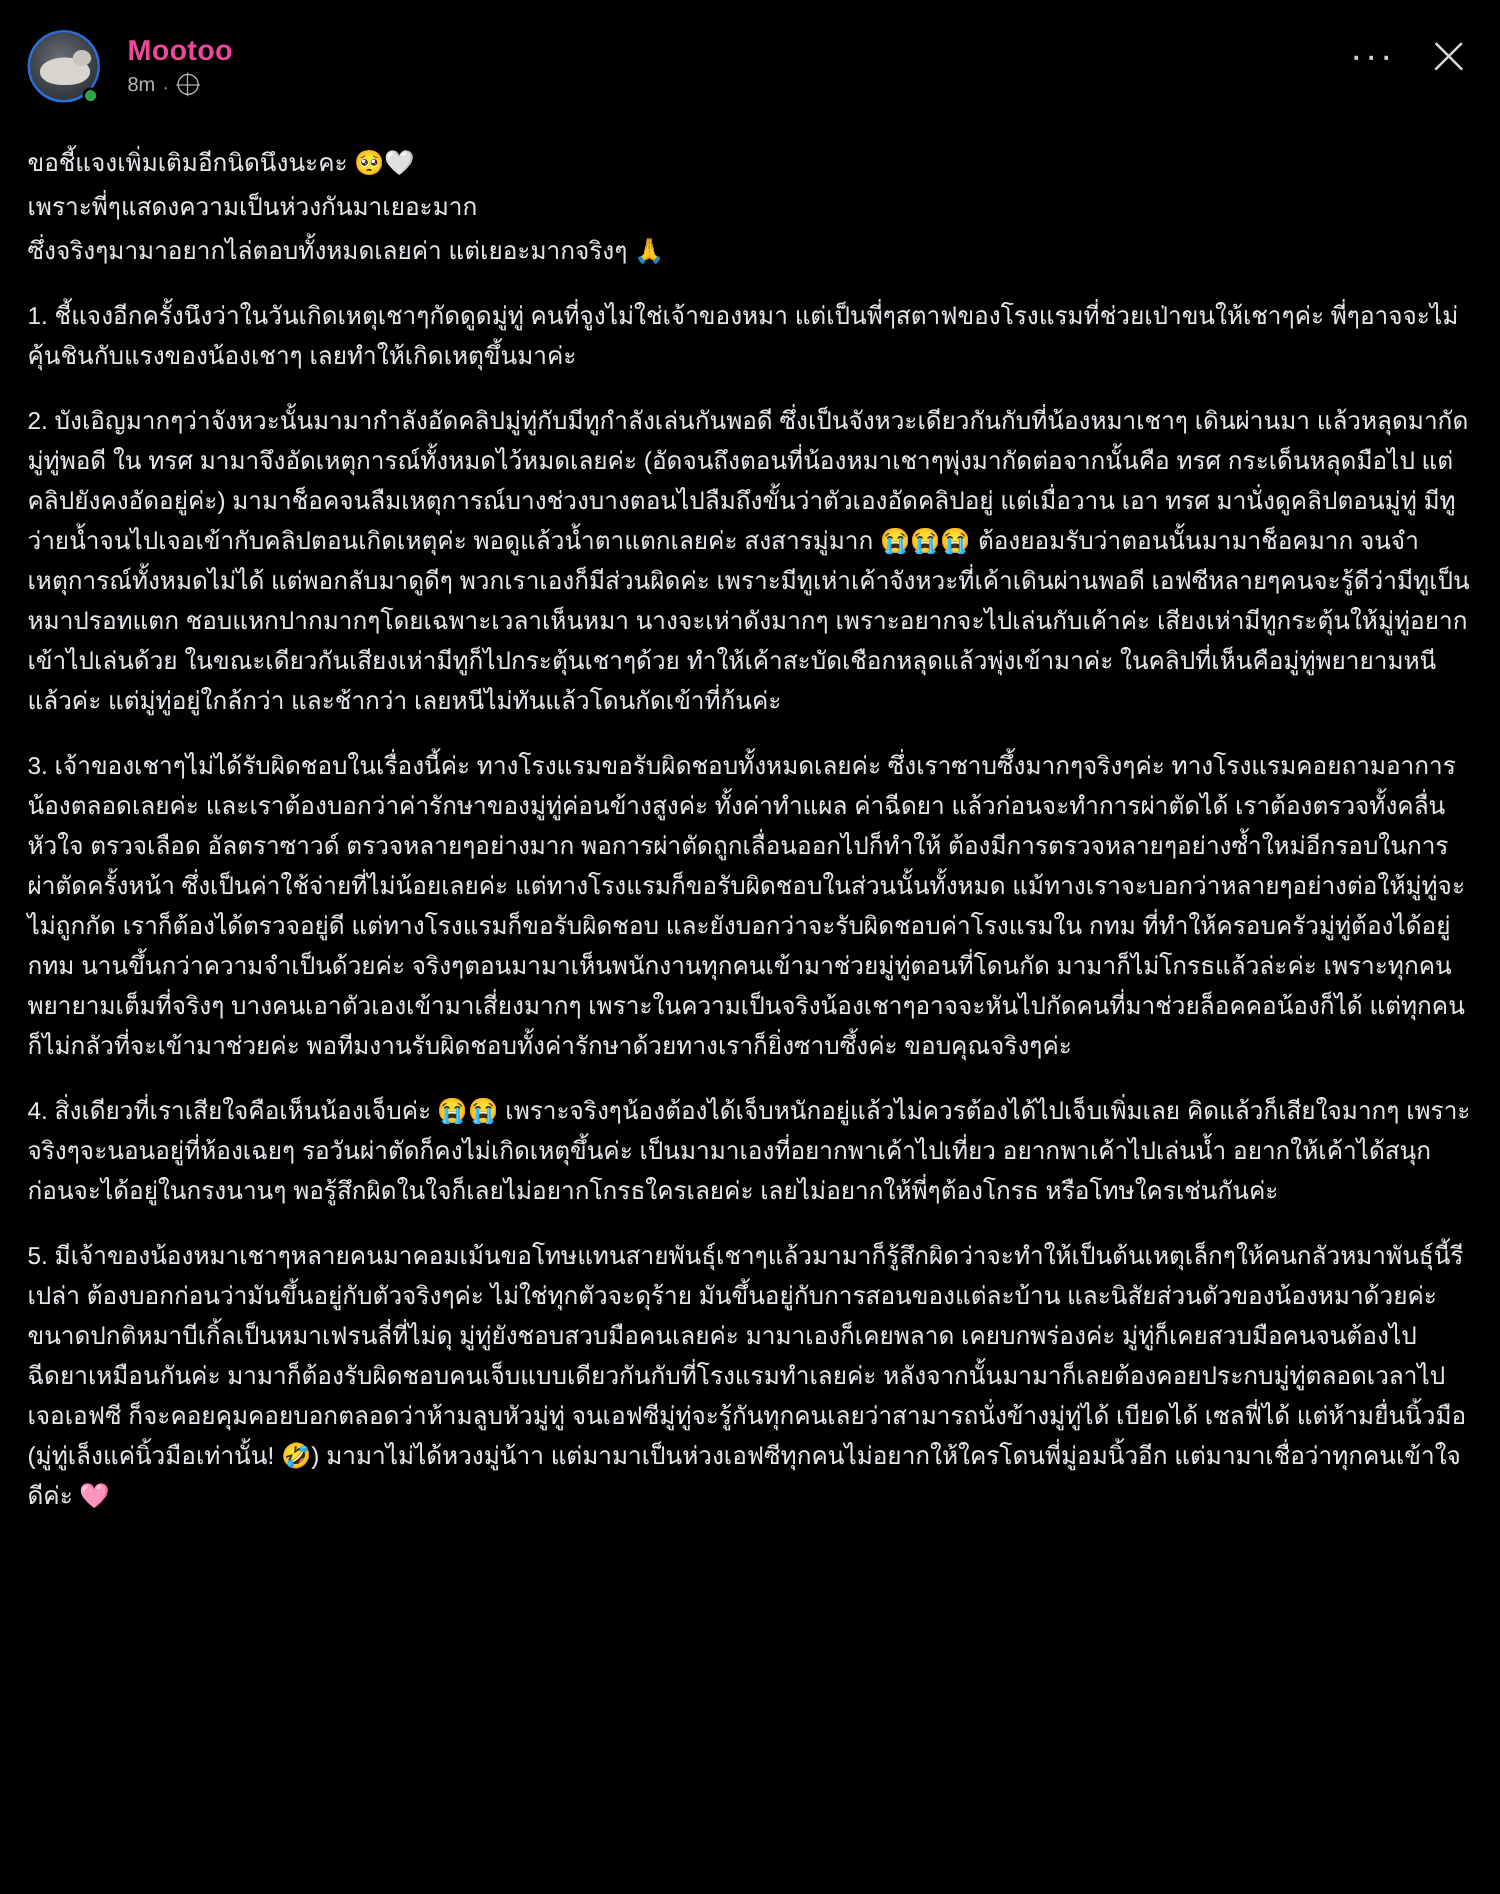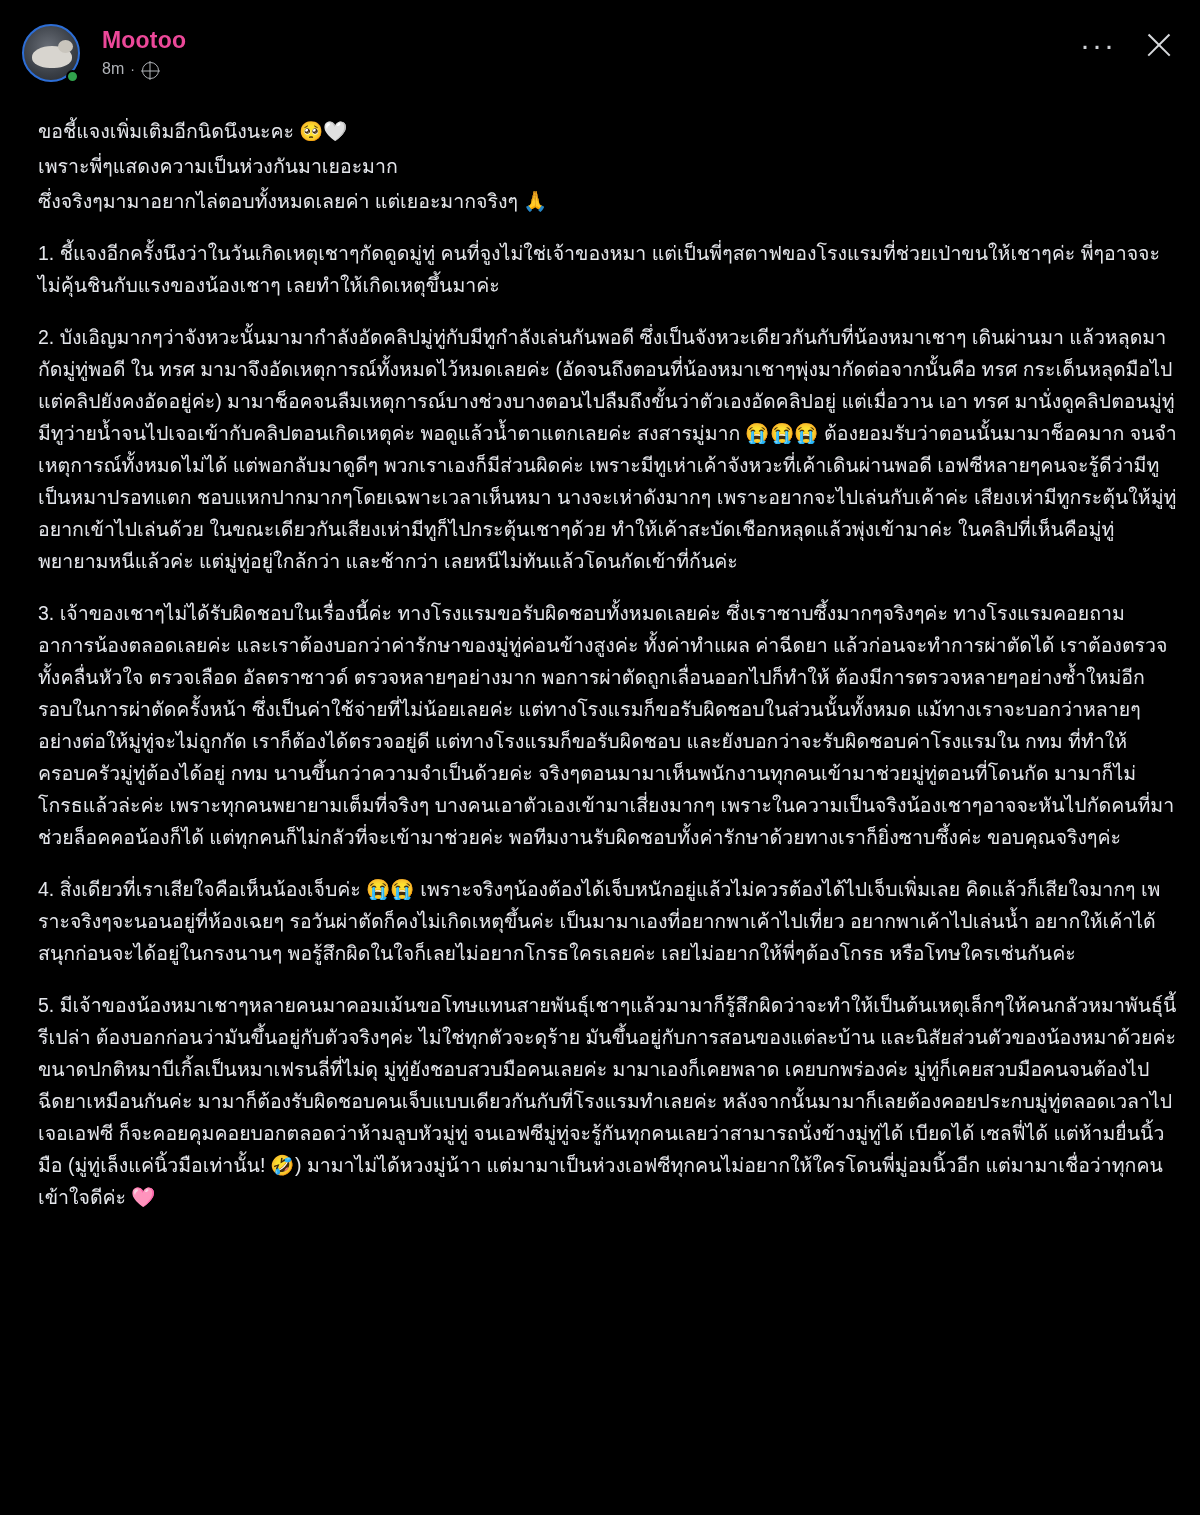--- a/index.html
+++ b/index.html
@@ -81,21 +81,21 @@
   }
   .name {
     font-size: 23px;
     font-weight: bold;
     color: #ec4899;
     line-height: 28px;
     letter-spacing: .2px;
   }
   .subline {
     display: flex;
-    align-items: flex-end;
+    align-items: flex-start;
     margin-top: 5px;
     color: #b0b3b8;
     font-size: 16px;
     line-height: 20px;
   }
   .subline .dot-sep {
     margin: 0 6px;
     font-size: 14px;
     color: #b0b3b8;
   }
@@ -162,21 +162,21 @@
   .close:after { transform: rotate(-45deg); }
 
   .body {
     margin-top: 16px;
     font-size: 19.5px;
     line-height: 32px;
     color: #e4e6eb;
     letter-spacing: 0px;
   }
   .body p {
-    margin: 0 0 20px 16px;
+    margin: 0 0 20px 0;
   }
   .body p.intro {
     margin-bottom: 18px;
     line-height: 35px;
   }
 </style>
 </head>
 <body>
 
 <div class="post">

